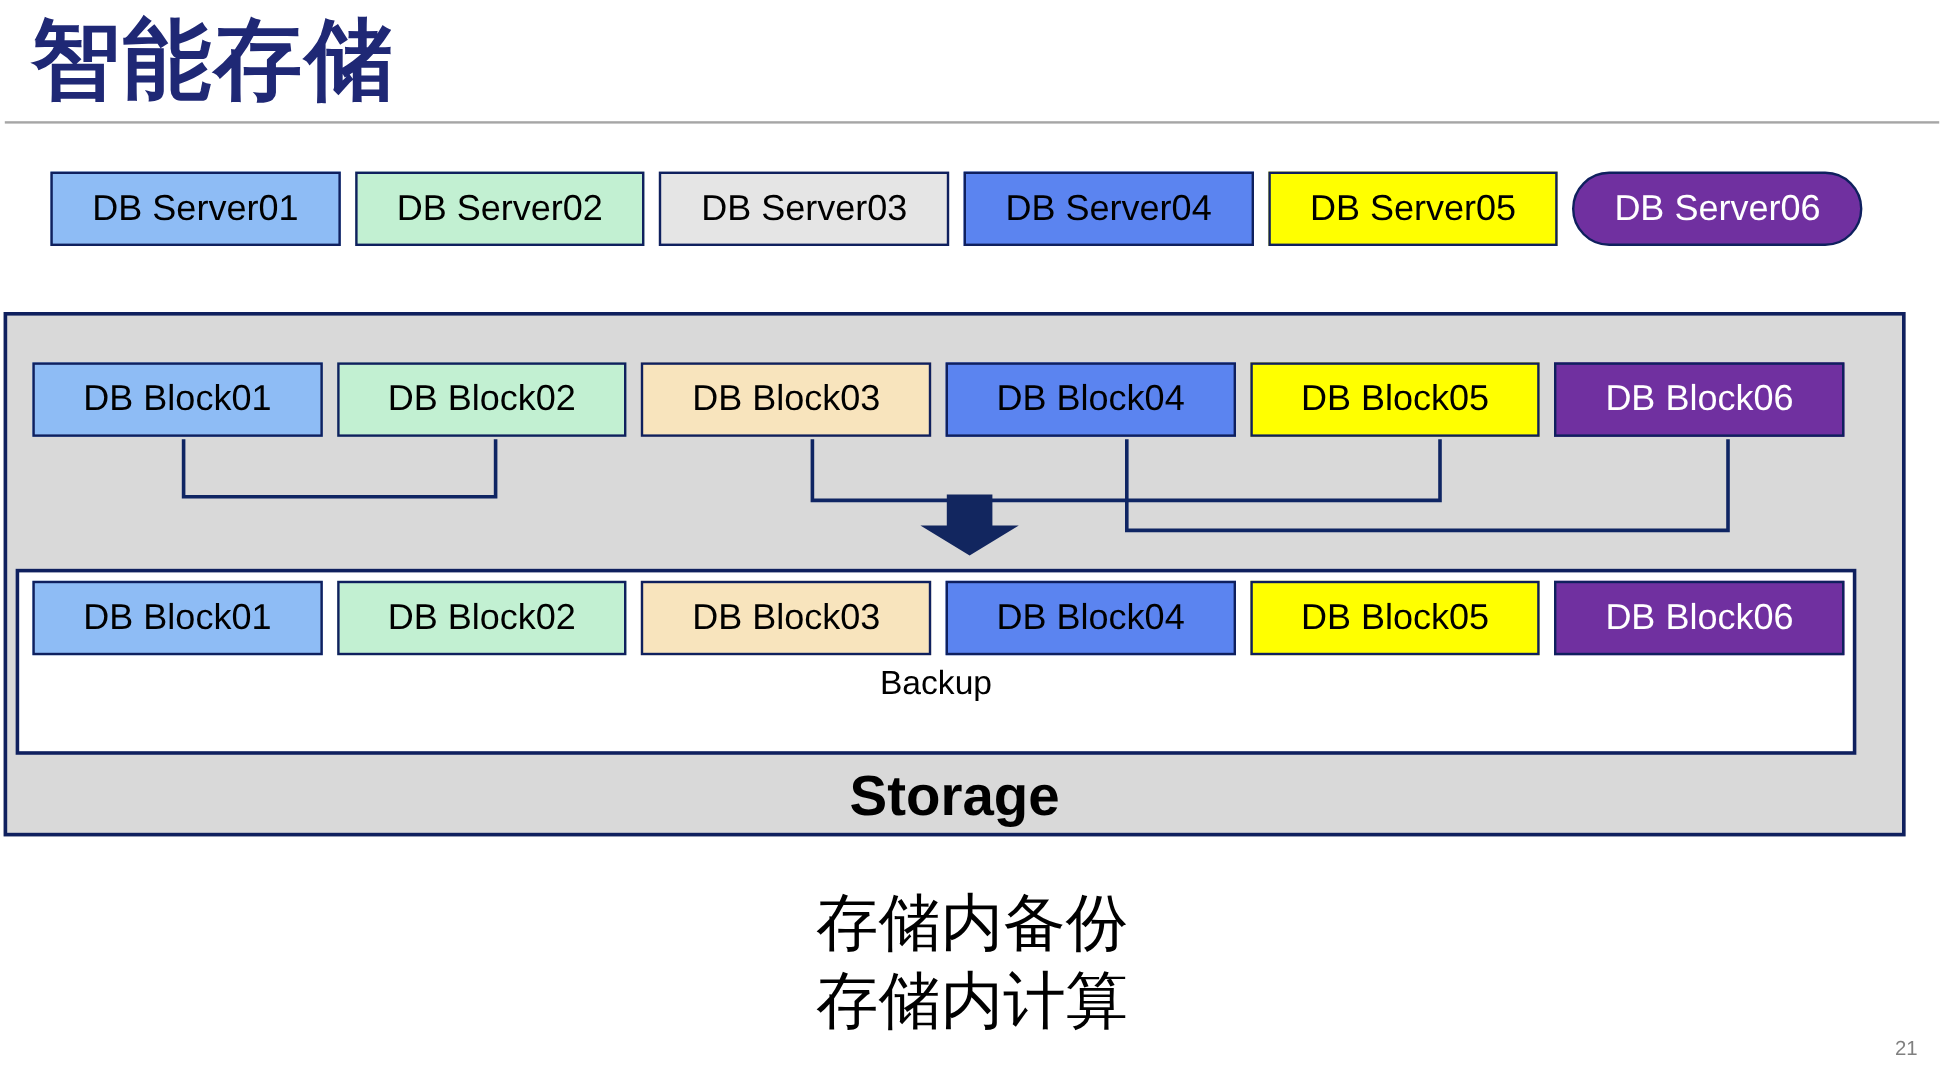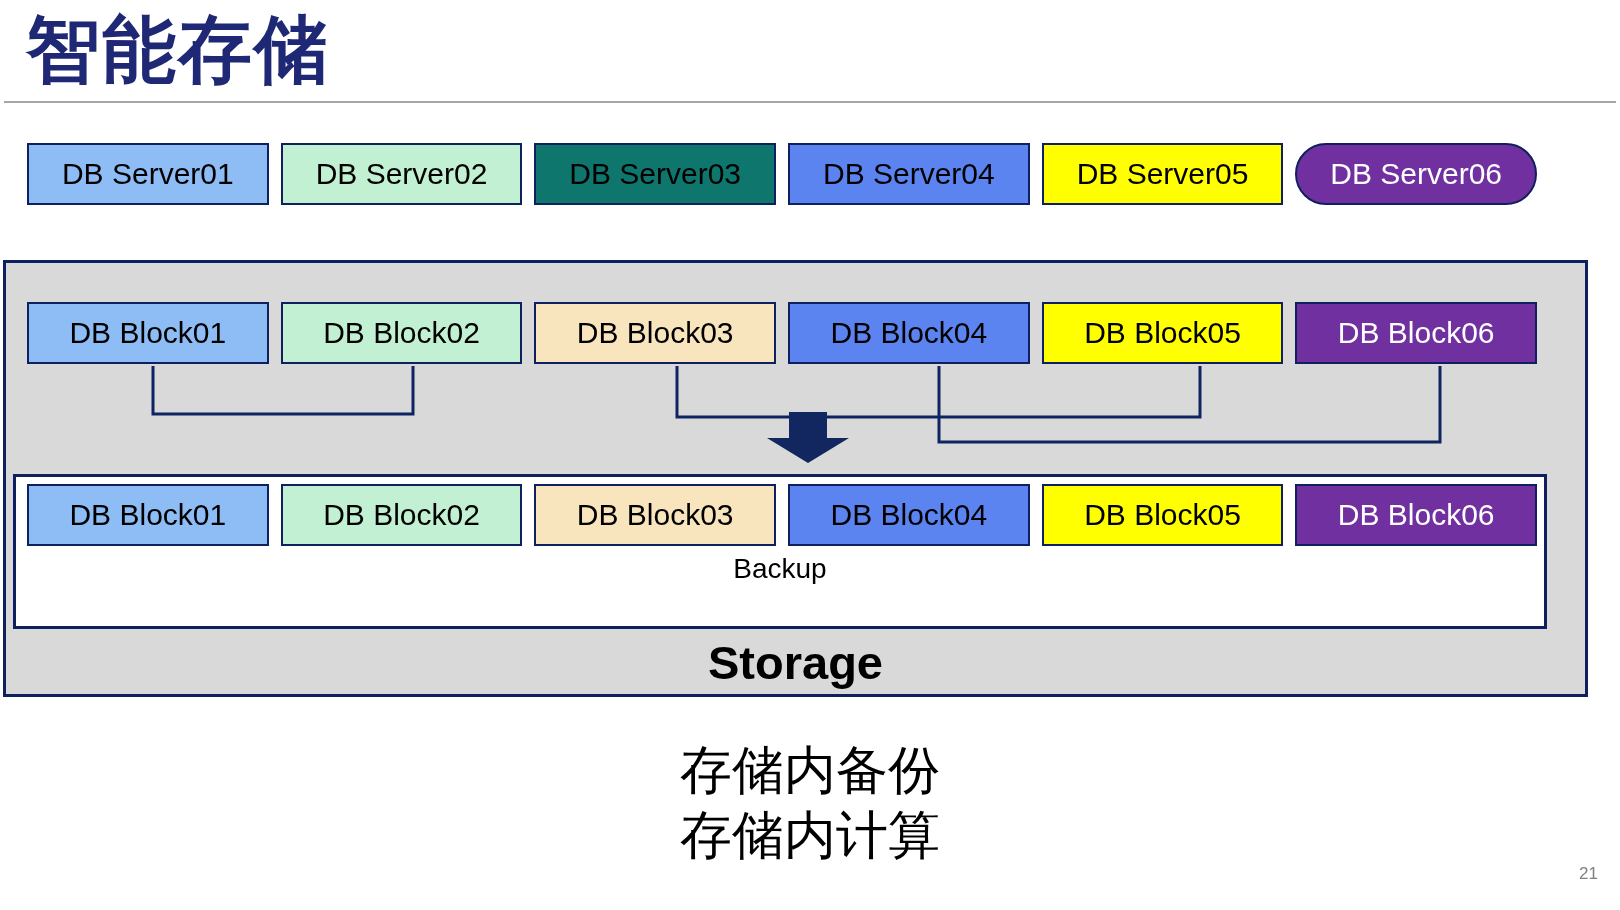--- a/index.html
+++ b/index.html
@@ -14,21 +14,21 @@
   .title-divider{
     position:absolute;left:4px;right:4px;top:101px;height:2px;
   }
   .box-row{
     position:absolute;display:flex;gap:12px;width:1510px;height:62px;
   }
   .box{
     flex:1;border:2px solid #0F205E;display:flex;align-items:center;justify-content:center;
     font-size:30px;white-space:nowrap;
   }
-  .server-row{left:27px;top:143px;}
+  .server-row{left:42px;top:143px;}
   .storage-panel{
     position:absolute;left:3px;top:260px;width:1552px;height:431px;
     border:3px solid #0F205E;
     padding-left:27px;
   }
   .top-block-row{left:21px;top:39px;}
   .connector-layer{
     position:absolute;left:0;top:0;width:1552px;height:431px;pointer-events:none;
   }
   .backup-panel{
@@ -56,21 +56,21 @@
 </style>
 </head>
 <body>
 
 <div class="slide-title" style="color: rgb(31, 40, 117);">智能存储</div>
 <div class="title-divider" style="background-color: rgb(166, 166, 166);"></div>
 
 <div class="box-row server-row">
   <div class="box" style="background-color: rgb(142, 188, 245); color: rgb(0, 0, 0); border-color: rgb(15, 32, 94);">DB Server01</div>
   <div class="box" style="background-color: rgb(194, 240, 210); color: rgb(0, 0, 0); border-color: rgb(15, 32, 94);">DB Server02</div>
-  <div class="box" style="background-color: #0f766e; color: rgb(0, 0, 0); border-color: rgb(15, 32, 94);">DB Server03</div>
+  <div class="box" style="background-color: #e5e5e5; color: rgb(0, 0, 0); border-color: rgb(15, 32, 94);">DB Server03</div>
   <div class="box" style="background-color: rgb(91, 132, 240); color: rgb(0, 0, 0); border-color: rgb(15, 32, 94);">DB Server04</div>
   <div class="box" style="background-color: rgb(255, 255, 0); color: rgb(0, 0, 0); border-color: rgb(15, 32, 94);">DB Server05</div>
   <div class="box" style="background-color: rgb(112, 48, 160); color: rgb(255, 255, 255); border-color: rgb(15, 32, 94); border-radius: 31px;">DB Server06</div>
 </div>
 
 <div class="storage-panel" style="background-color: rgb(217, 217, 217); border-color: rgb(15, 32, 94);">
 
   <div class="box-row top-block-row">
     <div class="box" style="background-color: rgb(142, 188, 245); color: rgb(0, 0, 0); border-color: rgb(15, 32, 94);">DB Block01</div>
     <div class="box" style="background-color: rgb(194, 240, 210); color: rgb(0, 0, 0); border-color: rgb(15, 32, 94);">DB Block02</div>

